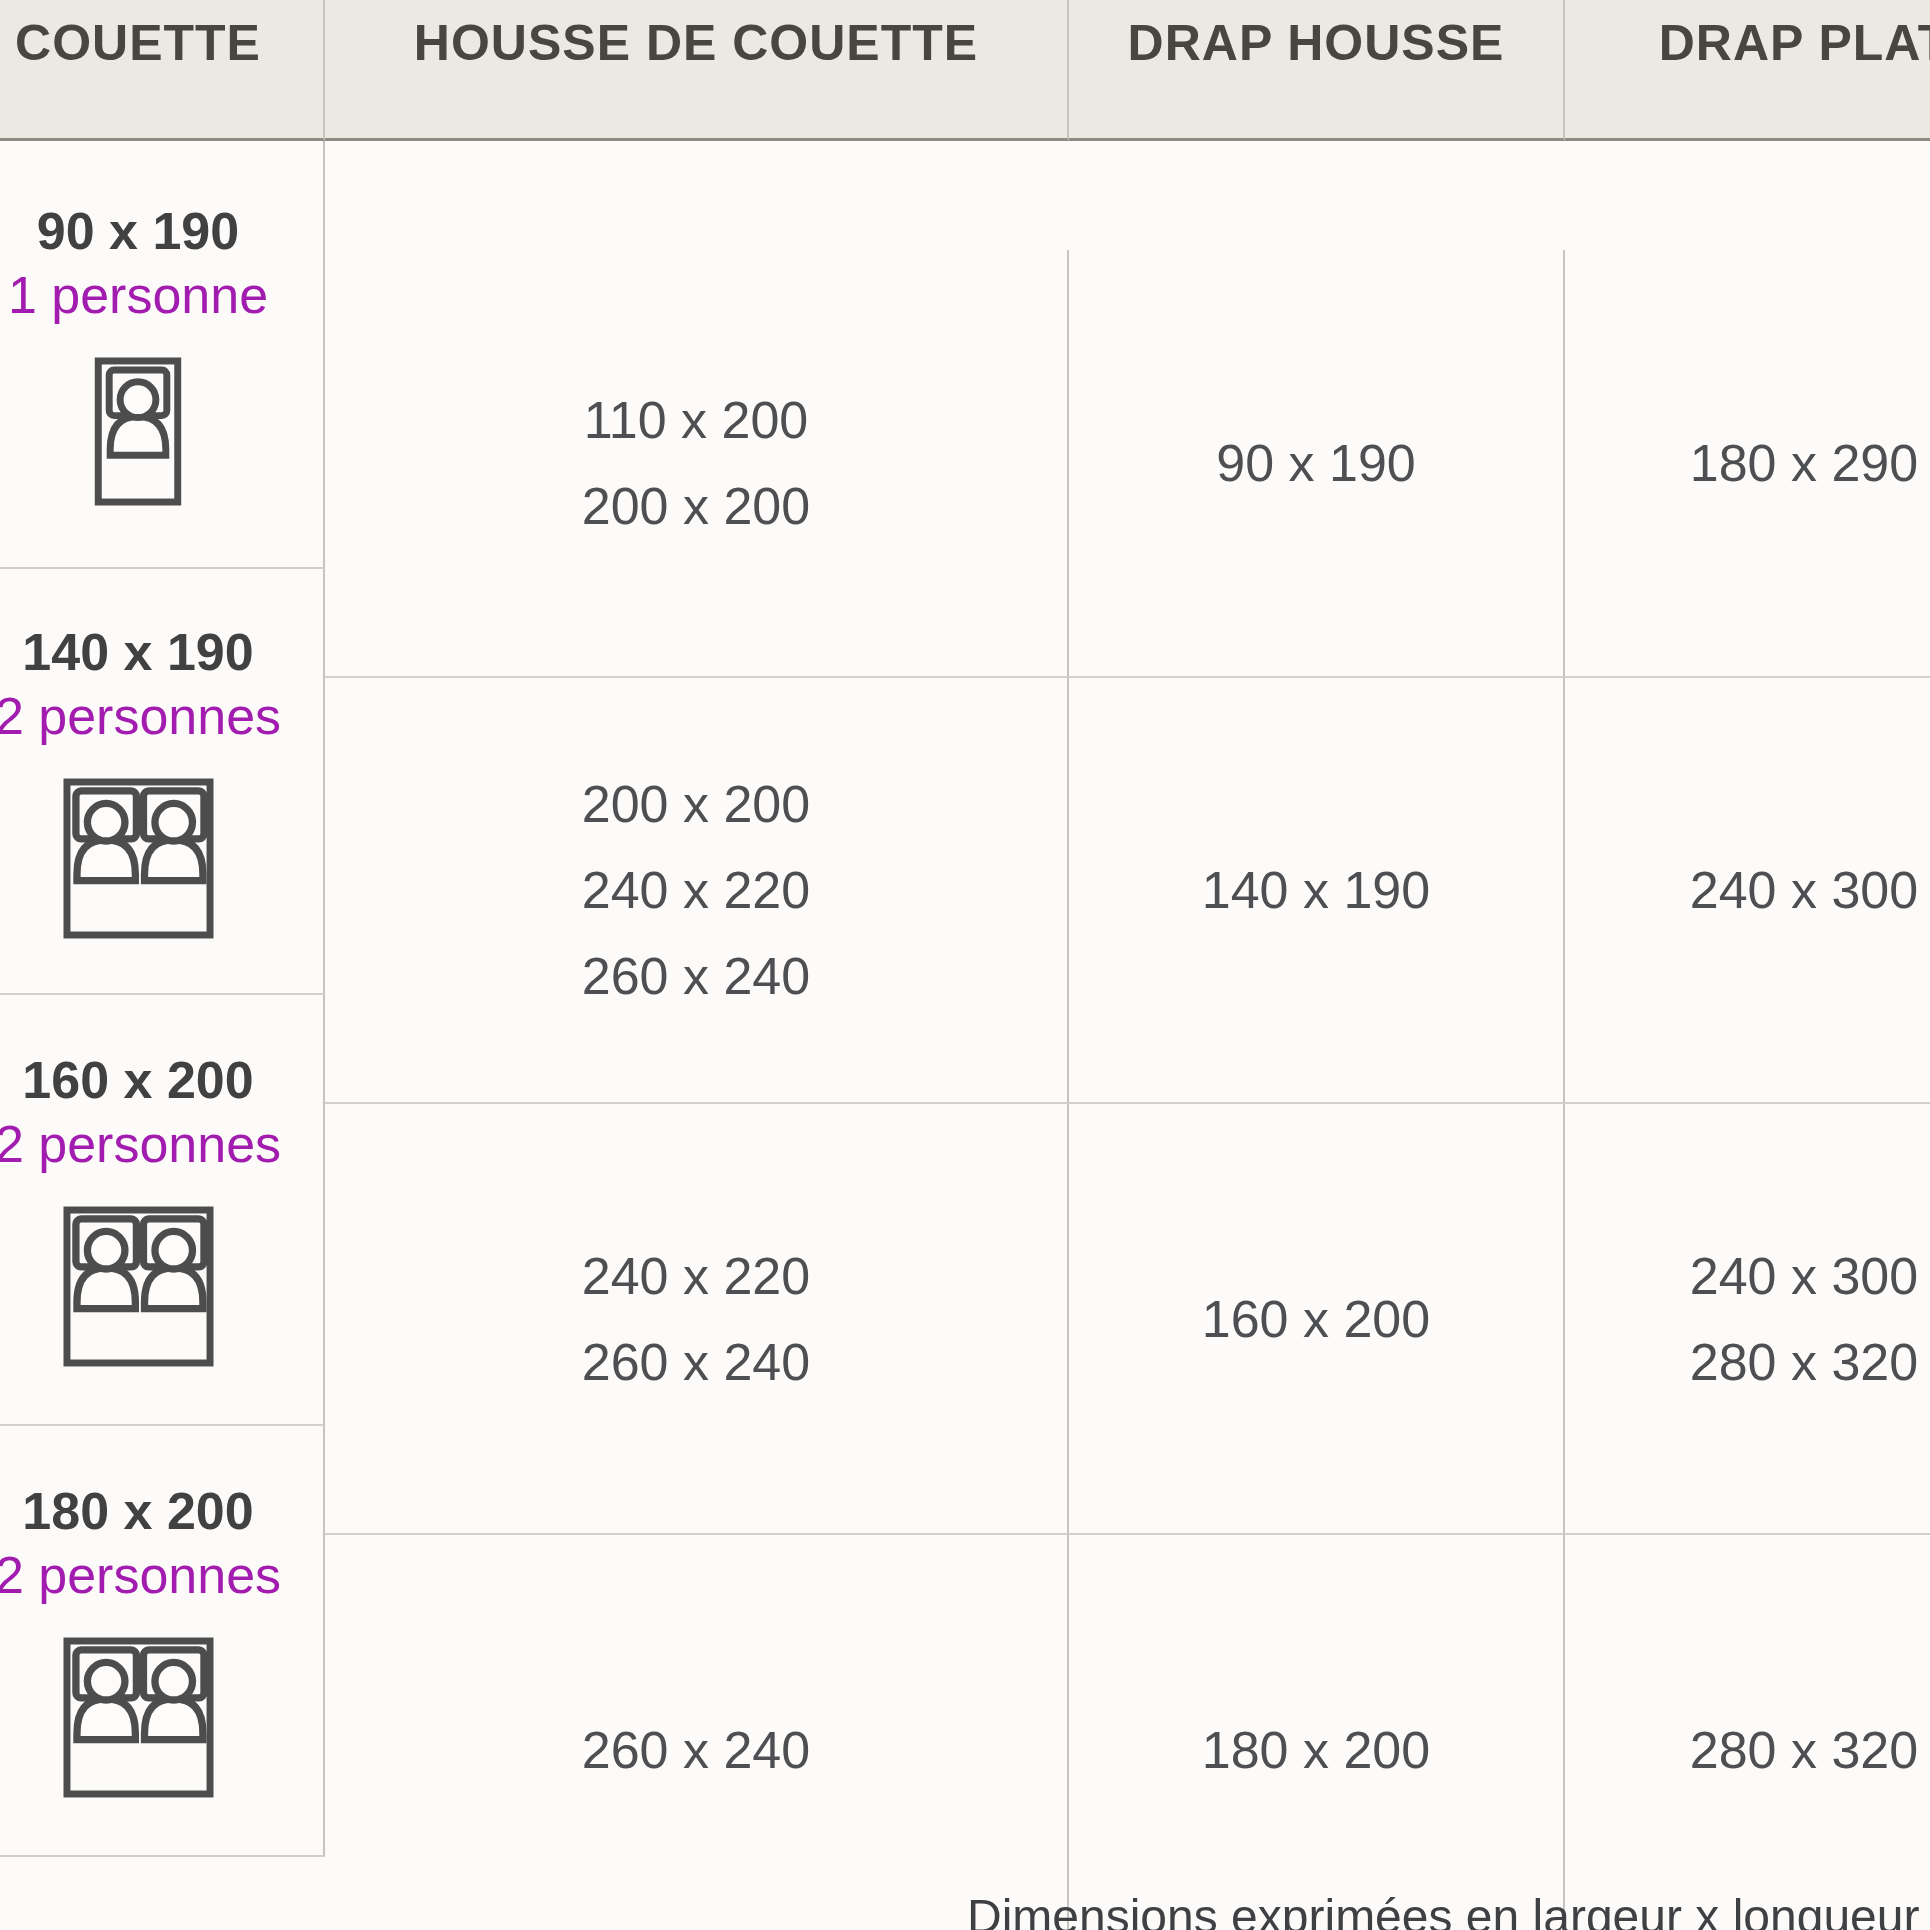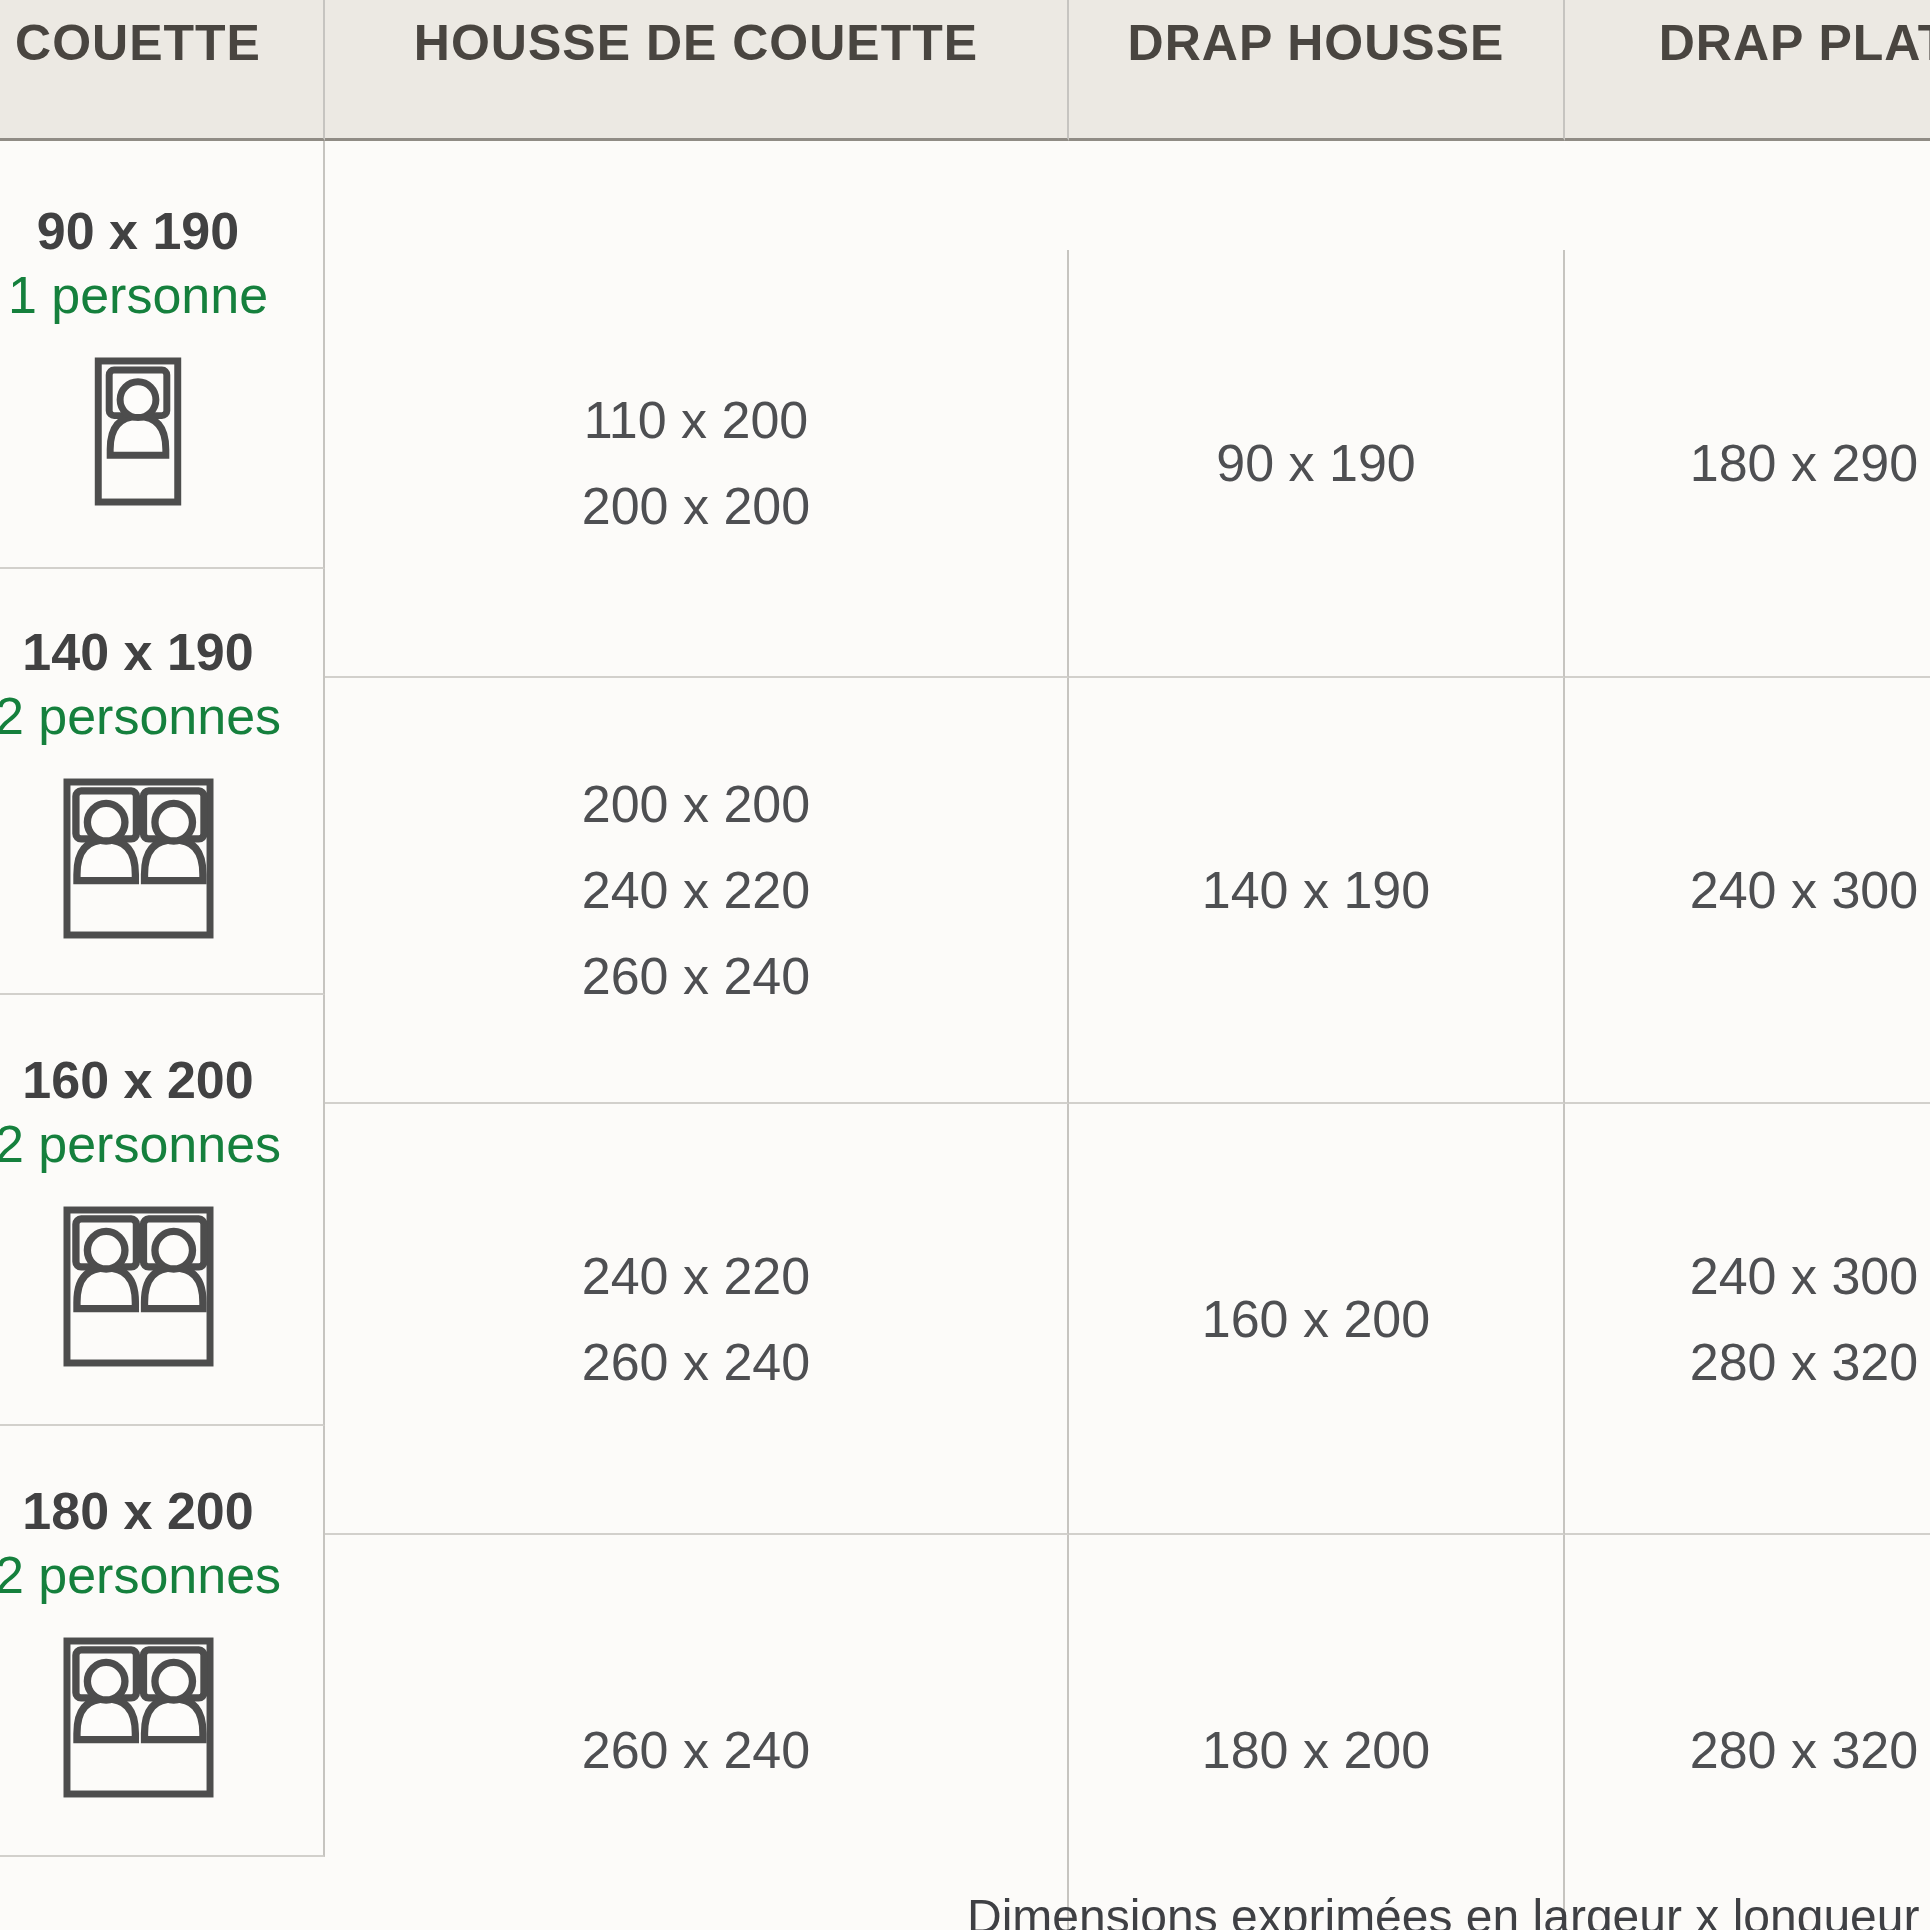--- a/index.html
+++ b/index.html
@@ -24,21 +24,21 @@
     display:flex;justify-content:center;align-items:flex-start;
     padding-top:12px;
     font-weight:bold;font-size:50px;letter-spacing:1px;color:#494540;
     line-height:62px;white-space:nowrap;
   }
   .c1{
     display:flex;flex-direction:column;align-items:center;justify-content:center;
     text-align:center;
   }
   .size{font-size:52px;font-weight:bold;color:#414142;line-height:64px;white-space:nowrap;}
-  .sub{font-size:52px;color:#15803d;line-height:64px;white-space:nowrap;}
+  .sub{font-size:52px;color:#a21caf;line-height:64px;white-space:nowrap;}
   .bedicon{margin-top:30px;}
   .vals{
     display:flex;flex-direction:column;align-items:center;justify-content:center;
     transform:translateY(109px);
     font-size:52px;color:#4E4F52;line-height:86px;white-space:nowrap;
     text-align:center;
   }
   .footnote{
     position:absolute;left:967px;top:1889px;
     font-size:48px;line-height:56px;color:#3F4044;white-space:nowrap;

